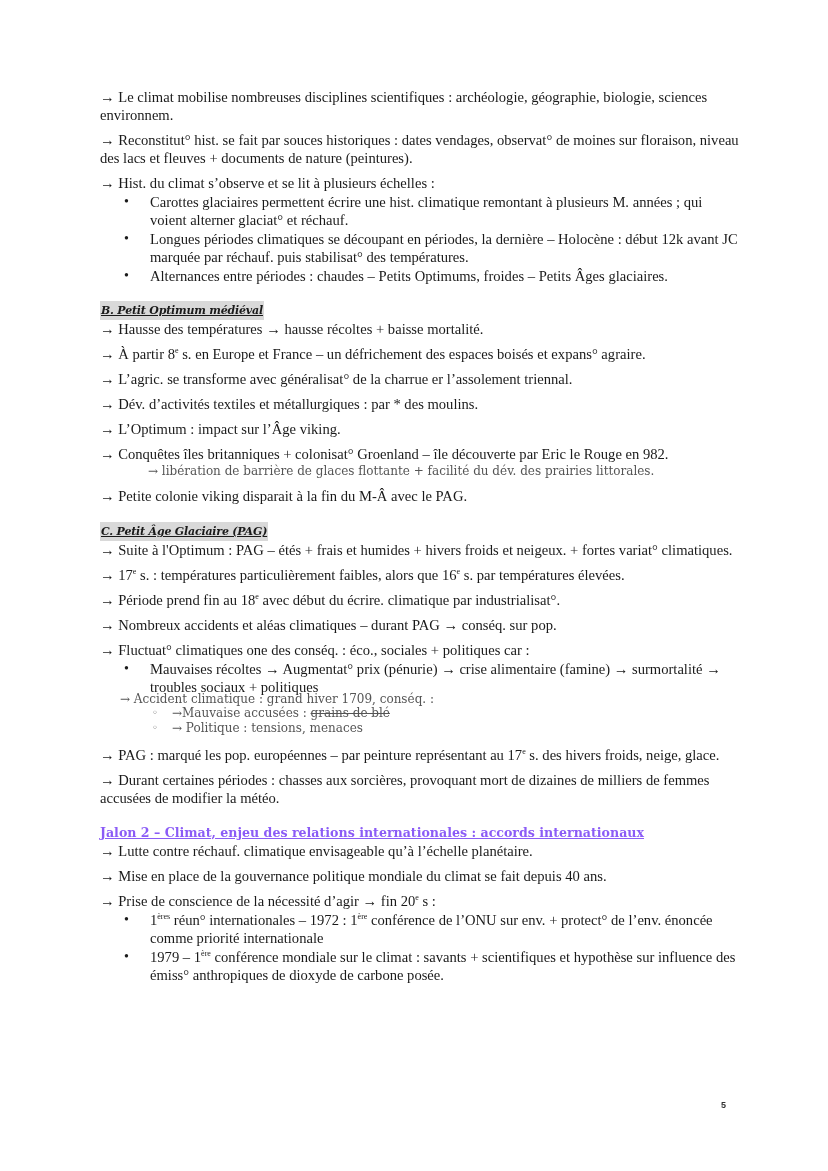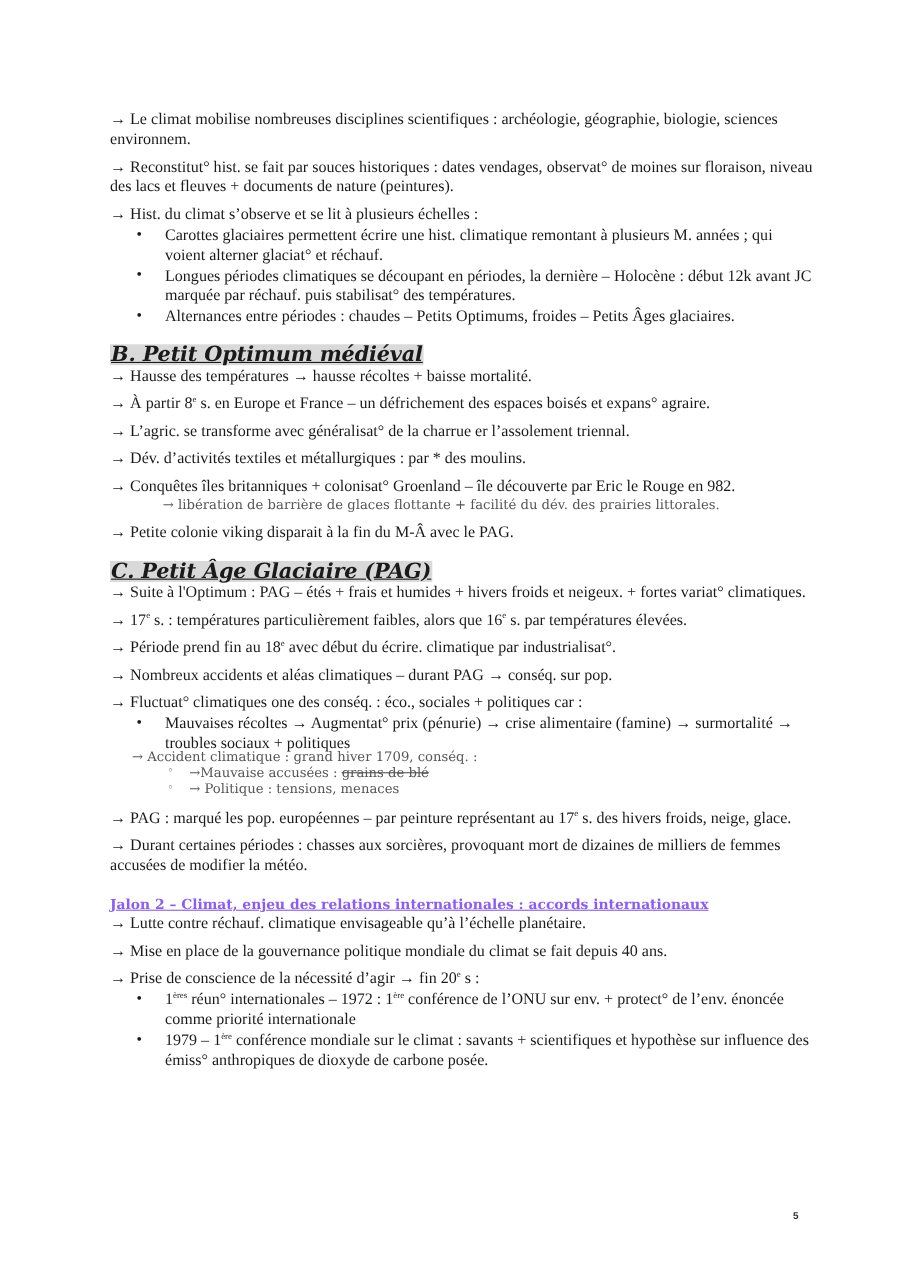--- a/index.html
+++ b/index.html
@@ -1,28 +1,28 @@
 <!DOCTYPE html>
 <html><head>
   <meta charset="utf-8">
   <style>
     html, body { margin: 0; padding: 0; background: #ffffff; }
     body { width: 828px; height: 1171px; position: relative; overflow: hidden; }
     .page {
-      position: absolute; left: 100px; top: 100px; width: 640px;
+      position: absolute; left: 100px; top: 88px; width: 640px;
       font-family: "Liberation Serif", serif; font-size: 14.6px; line-height: 18px; color: #1a1a1a;
     }
     .p { margin: 0 0 7px 0; }
     ul.bul { list-style: none; margin: -6px 0 6px 0; padding: 0 0 0 50px; }
     ul.bul li { position: relative; margin: 0 0 1px 0; }
     ul.bul li::before { content: "\2022"; position: absolute; left: -26px; top: 0; font-size: 14px; }
     .h2 {
       display: inline-block; background: #d9d9d9; font-weight: bold; font-style: italic;
       text-decoration: underline; margin: 10px 0 0 0; padding: 0 1px; line-height: 19px;
-      font-family: "DejaVu Serif", serif; font-size: 19px; letter-spacing: -0.2px;
+      font-family: "DejaVu Serif", serif; font-size: 11px; letter-spacing: -0.2px;
     }
     .hw {
       font-family: "DejaVu Serif", serif; font-size: 12px; color: #555;
       line-height: 14px;
     }
     .hw-line { margin: -6px 0 9px 48px; }
     .hw-line2 { margin: -5px 0 0 20px; }
     ul.circ { list-style: none; margin: 0 0 10px 0; padding: 0 0 0 72px; }
     ul.circ li { position: relative; line-height: 15px; }
     ul.circ li::before { content: "\25E6"; position: absolute; left: -20px; top: -1px; font-style: normal; font-size: 10px; }
@@ -50,20 +50,21 @@
     <li>Longues périodes climatiques se découpant en périodes, la dernière – Holocène : début 12k avant JC marquée par réchauf. puis stabilisat° des températures.</li>
     <li>Alternances entre périodes : chaudes – Petits Optimums, froides – Petits Âges glaciaires.</li>
   </ul>
 
   <div>
     <div class="h2">B. Petit Optimum médiéval</div>
     <p class="p">→ Hausse des températures → hausse récoltes + baisse mortalité.</p>
     <p class="p"><span>→ À partir 8</span><sup>e</sup><span> s. en Europe et France – un défrichement des espaces boisés et expans° agraire.</span></p>
     <p class="p">→ L’agric. se transforme avec généralisat° de la charrue er l’assolement triennal.</p>
     <p class="p">→ Dév. d’activités textiles et métallurgiques : par * des moulins.</p>
+    <p class="p">→ L’Optimum : impact sur l’Âge viking.</p>
     <p class="p">→ Conquêtes îles britanniques + colonisat° Groenland – île découverte par Eric le Rouge en 982.</p>
     <div class="hw hw-line">→ libération de barrière de glaces flottante + facilité du dév. des prairies littorales.</div>
     <p class="p">→ Petite colonie viking disparait à la fin du M-Â avec le PAG.</p>
   </div>
 
   <div>
     <div class="h2">C. Petit Âge Glaciaire (PAG)</div>
     <p class="p">→ Suite à l'Optimum : PAG – étés + frais et humides + hivers froids et neigeux. + fortes variat° climatiques.</p>
     <p class="p"><span>→ 17</span><sup>e</sup><span> s. : températures particulièrement faibles, alors que 16</span><sup>e</sup><span> s. par températures élevées.</span></p>
     <p class="p"><span>→ Période prend fin au 18</span><sup>e</sup><span> avec début du écrire. climatique par industrialisat°.</span></p>

